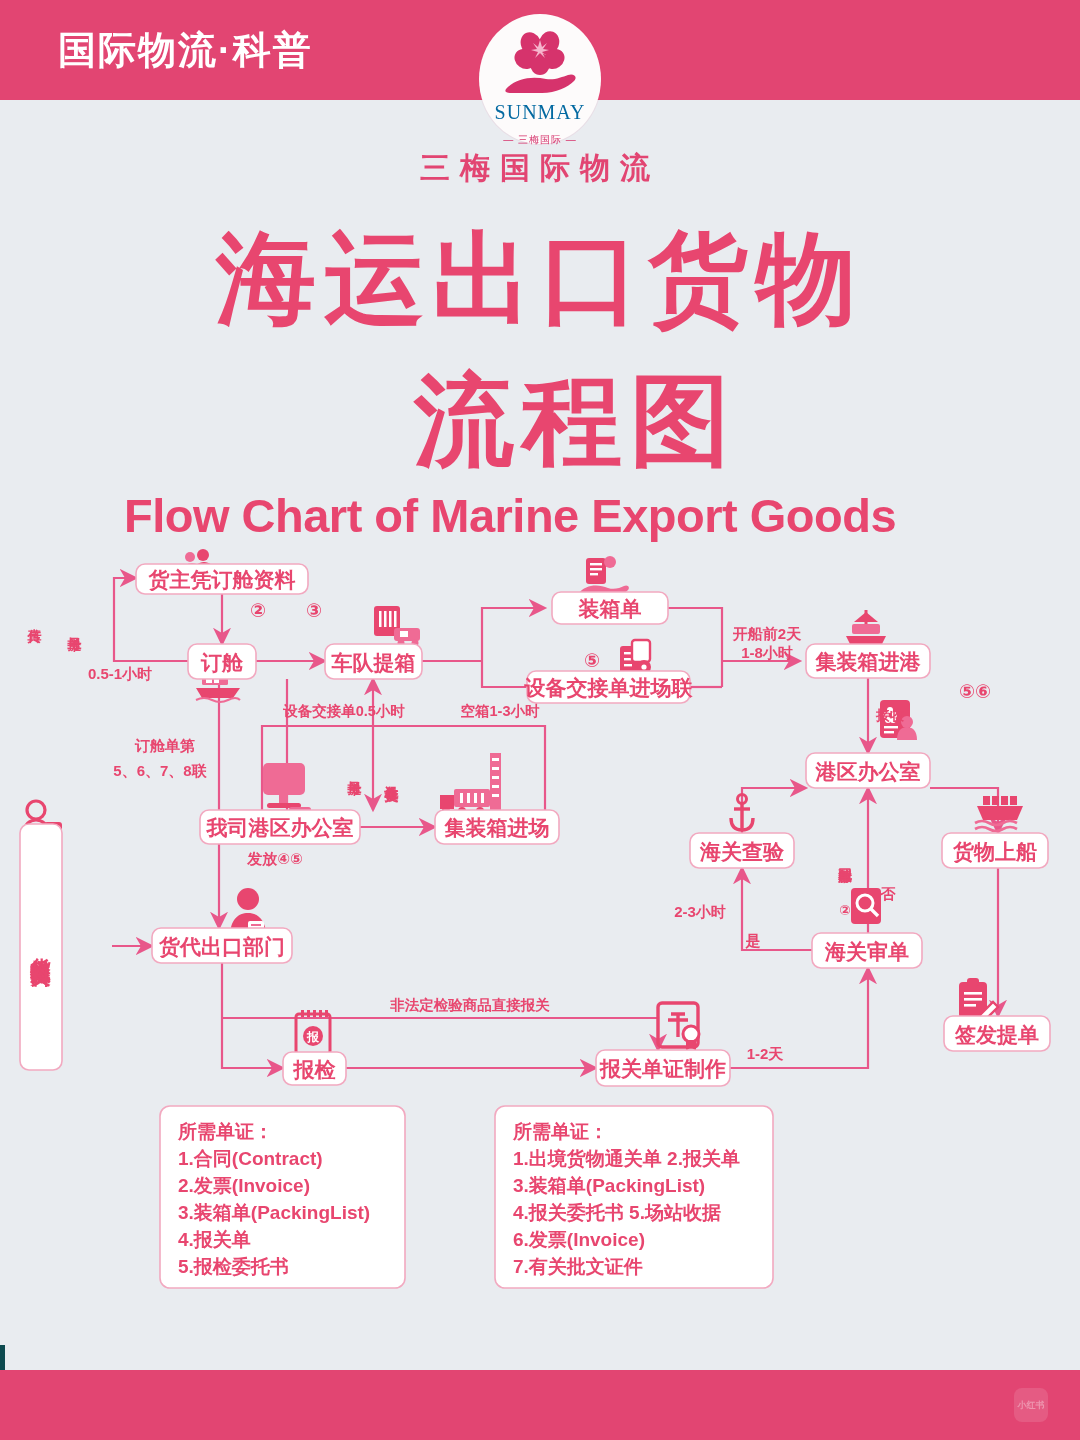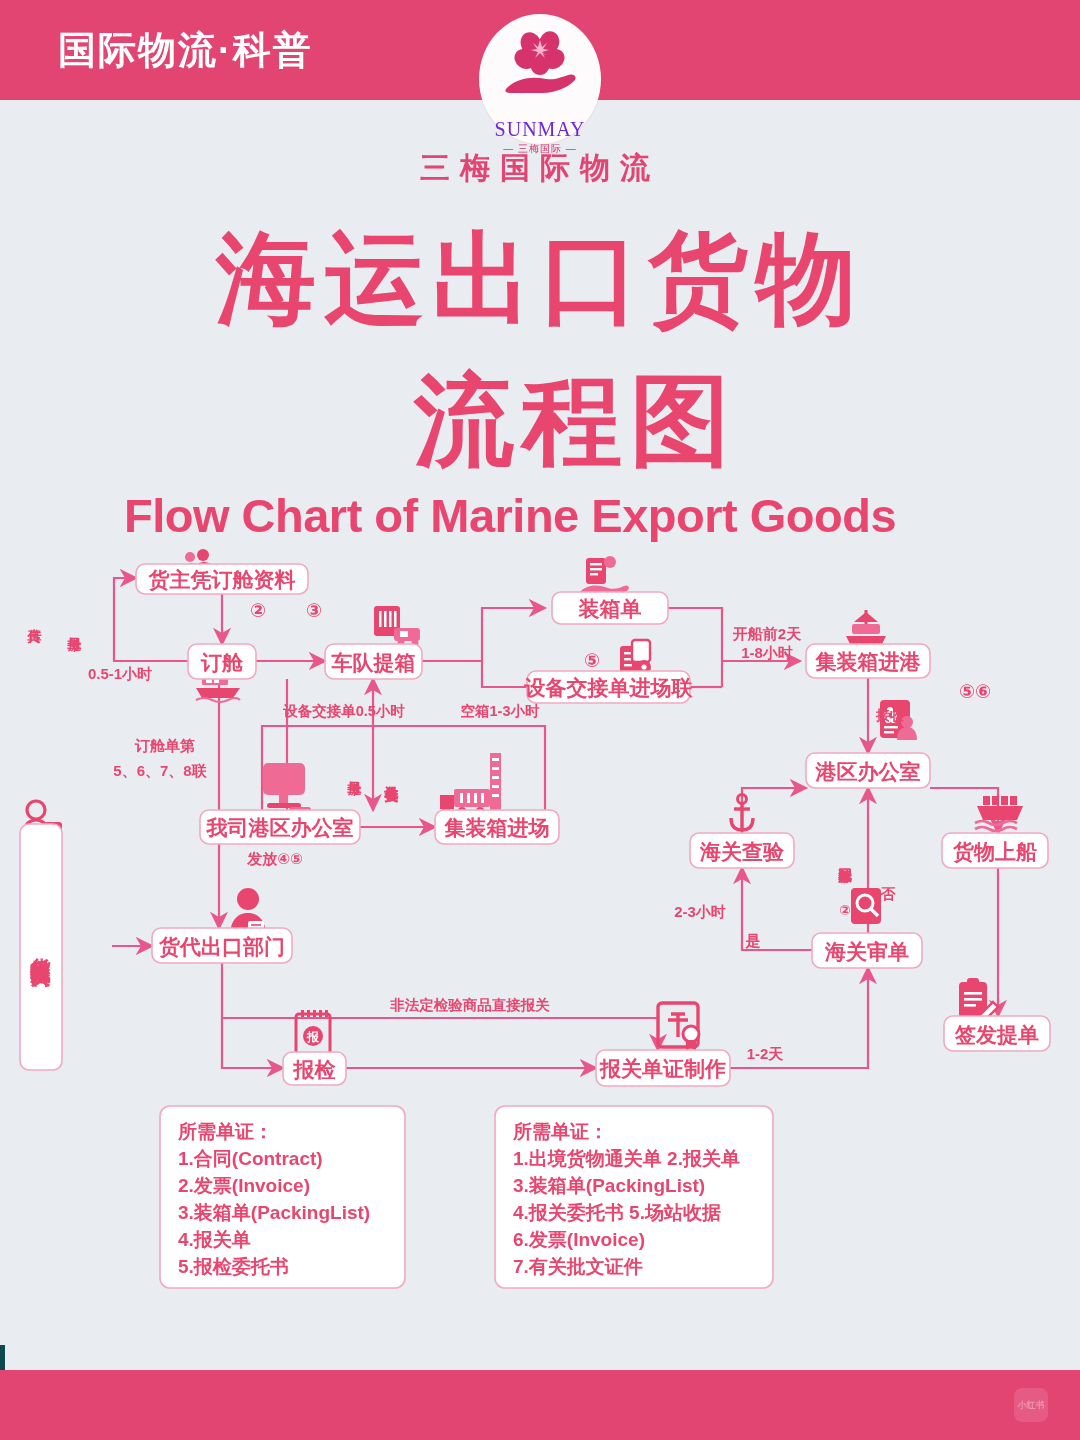--- a/index.html
+++ b/index.html
@@ -31,24 +31,24 @@
     width:122px;height:130px;border-radius:50%/50%;
     background:#fdfbfb;
     display:flex;flex-direction:column;align-items:center;justify-content:flex-start;
     box-shadow:0 0 0 1px rgba(226,69,114,.08);
     z-index:5;
   }
   .logo .flower{margin-top:17px;}
   .logo .hand{margin-top:-6px;}
   .logo .sunmay{
     font-family:"Liberation Serif","DejaVu Serif",serif;
-    font-size:20px;color:#6d28d9;letter-spacing:1px;margin-top:19px;font-weight:normal;
+    font-size:20px;color:#0369a1;letter-spacing:1px;margin-top:2px;font-weight:normal;
   }
   .logo .cn{
-    font-size:10px;color:#d6336c;letter-spacing:1px;margin-top:1px;white-space:nowrap;
+    font-size:10px;color:#d6336c;letter-spacing:1px;margin-top:9px;white-space:nowrap;
   }
   
   .brand{
     position:absolute;left:0;top:148px;width:1080px;text-align:center;
     color:#e24572;font-size:30px;font-weight:bold;letter-spacing:10px;
   }
   
   .title1,.title2{
     position:absolute;left:0;width:1080px;text-align:center;
     color:#e8466f;font-weight:bold;line-height:1;

